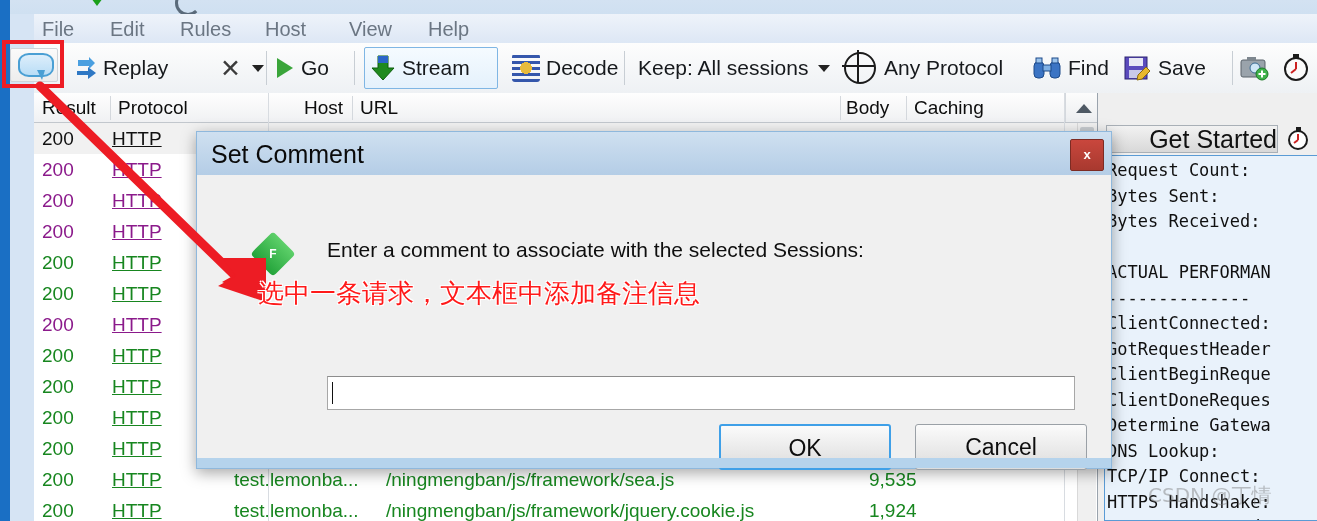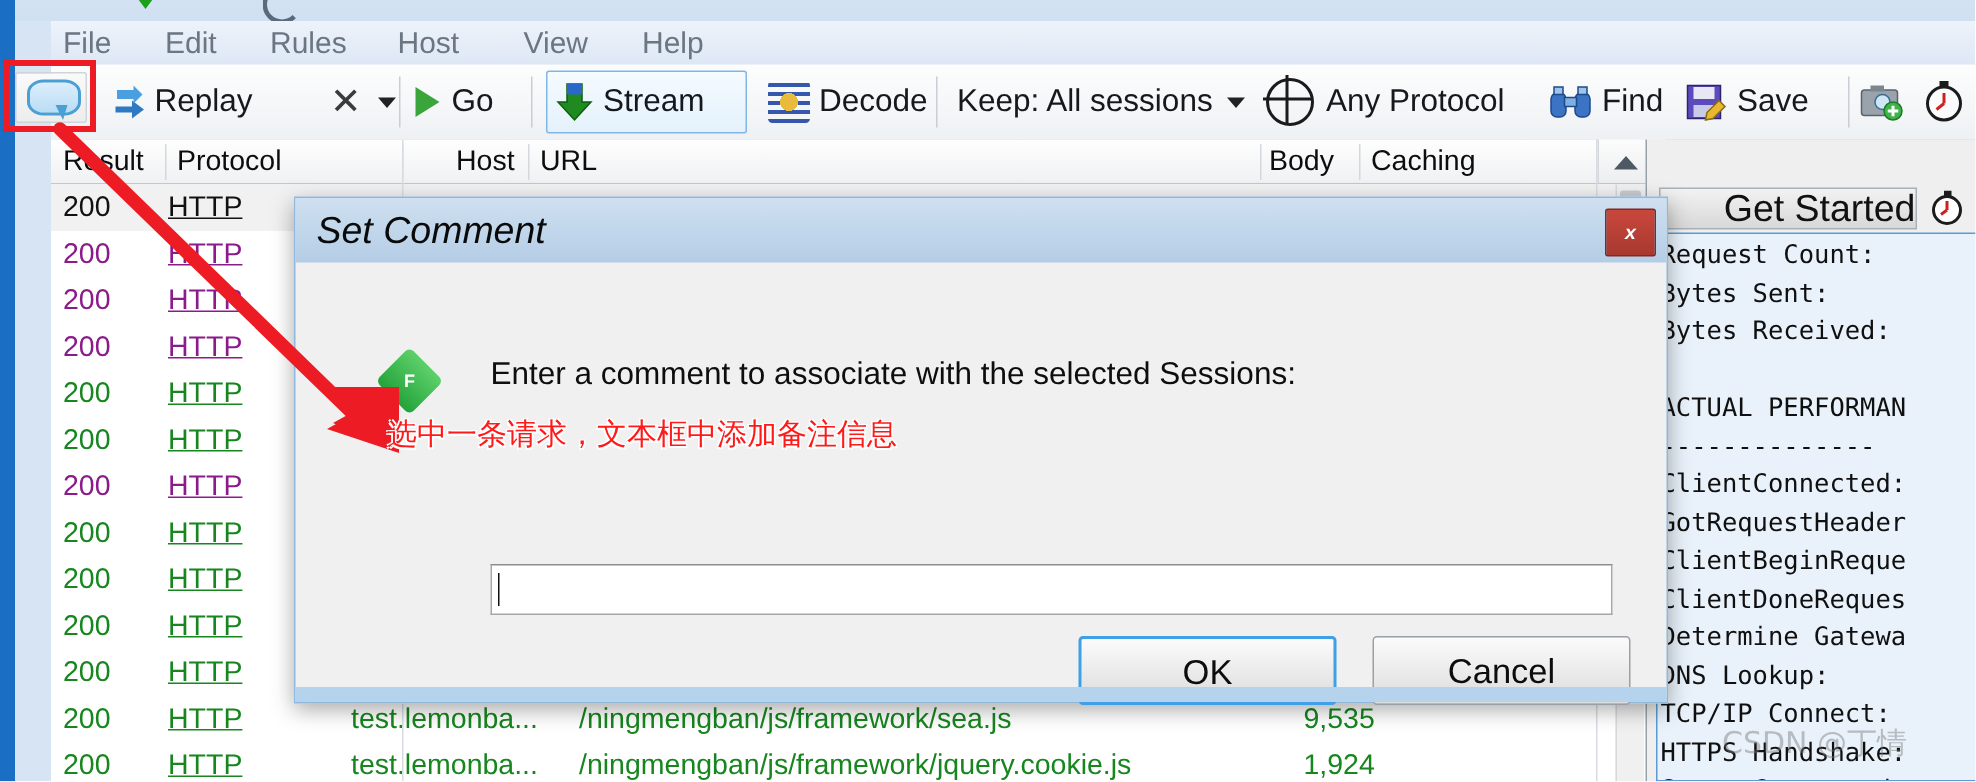--- a/index.html
+++ b/index.html
@@ -292,21 +292,20 @@
     box-sizing: border-box;
     background: #f0f0f0;
     border: 1px solid #8fb8dc;
     box-shadow: 0 4px 14px rgba(0,0,0,.35);
     z-index: 30;
   }
   .dlg-caption {
     position: absolute; left: 0; top: 0; width: 100%; height: 43px;
     background: linear-gradient(#cfe0f0, #b4cde6);
     box-sizing: border-box;
-    font-style: italic;
   }
   .dlg-title {
     position: absolute; left: 14px; top: 8px;
     font-size: 25px; color: #0a0a0a;
     white-space: nowrap;
   }
   .dlg-close {
     position: absolute; right: 7px; top: 7px; width: 32px; height: 30px;
     background: linear-gradient(#c9473d, #a8392f);
     border: 1px solid #7d2b23;
@@ -370,21 +369,21 @@
   .dlg-btn.cancel { left: 714px; width: 172px; }
 
   
   .annot-svg {
     position: absolute; left: 0; top: 0; width: 1317px; height: 521px;
     z-index: 35; pointer-events: none;
   }
   .annot-text {
     position: absolute;
     left: 258px; top: 276px;
-    font-size: 20px;
+    font-size: 26px;
     color: #ff1a1a;
     font-family: Liberation Serif, serif;
     white-space: nowrap;
     text-shadow: 1px 1px 0 #ffffff, -1px -1px 0 #ffffff, 1px -1px 0 #ffffff, -1px 1px 0 #ffffff;
     z-index: 36;
   }
   .watermark {
     position: absolute;
     left: 1148px; top: 482px;
     font-size: 20px;

